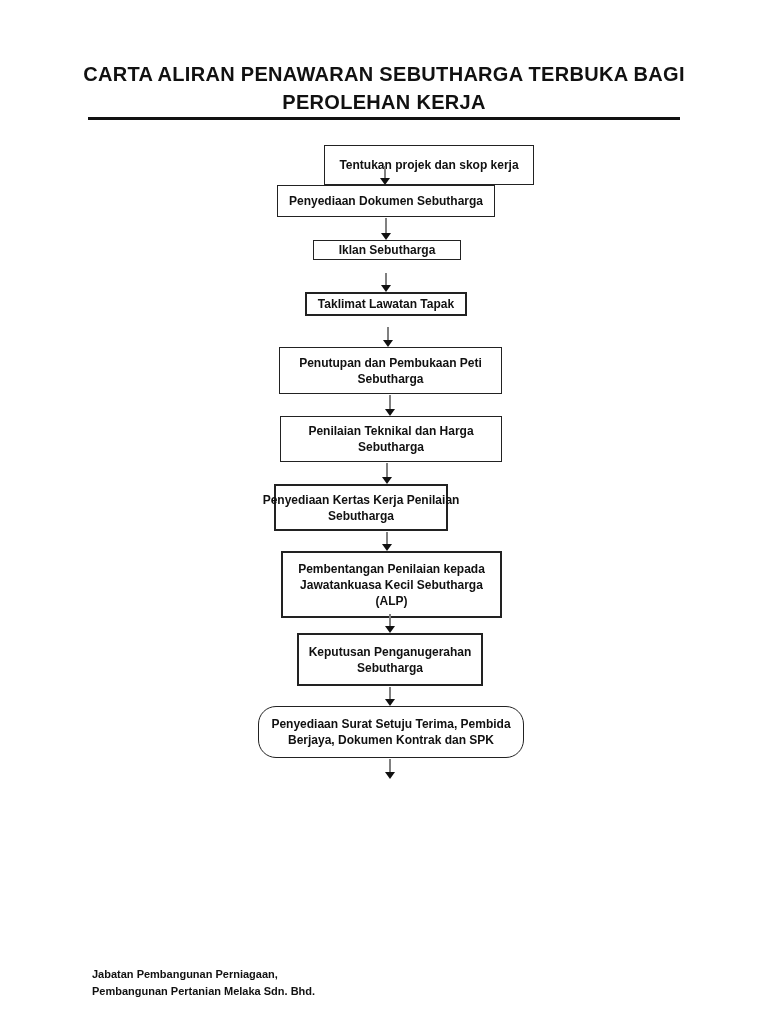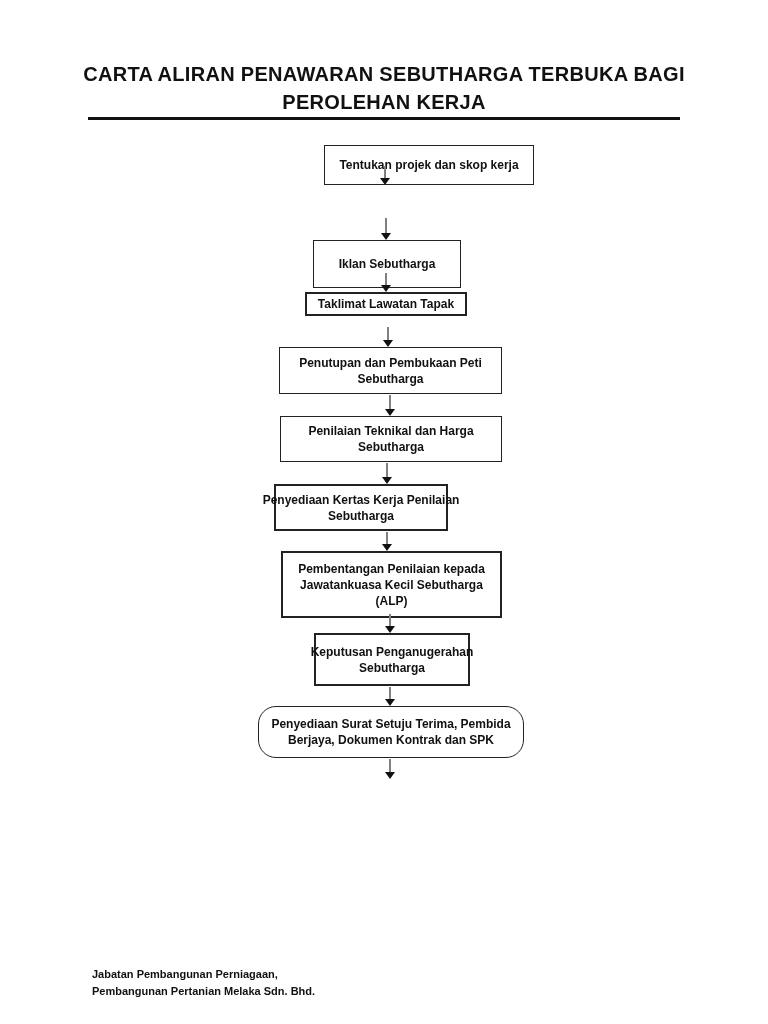--- a/index.html
+++ b/index.html
@@ -96,27 +96,30 @@
 
   <div class="box" style="left:279px; top:145px; width:210px; height:40px;margin-left:45px;">
     <span>Tentukan projek dan skop kerja</span>
   </div>
 
   <div class="arrow" style="left:379px; top:166px; height:19px;">
     <div class="shaft"></div>
     <div class="head"></div>
   </div>
 
+  <div class="box" style="left:277px; top:185px; width:218px; height:32px;">
+    <span>Penyediaan Dokumen Sebutharga</span>
+  </div>
 
   <div class="arrow" style="left:380px; top:218px; height:22px;">
     <div class="shaft"></div>
     <div class="head"></div>
   </div>
 
-  <div class="box" style="left:313px; top:240px; width:148px; height:48px;">
+  <div class="box" style="left:313px; top:240px; width:148px; height:20px;">
     <span>Iklan Sebutharga</span>
   </div>
 
   <div class="arrow" style="left:380px; top:273px; height:19px;">
     <div class="shaft"></div>
     <div class="head"></div>
   </div>
 
   <div class="box thick" style="left:305px; top:292px; width:162px; height:24px;">
     <span>Taklimat Lawatan Tapak</span>
@@ -161,21 +164,21 @@
     <span>Pembentangan Penilaian kepada
 Jawatankuasa Kecil Sebutharga
 (ALP)</span>
   </div>
 
   <div class="arrow" style="left:384px; top:614px; height:19px;">
     <div class="shaft"></div>
     <div class="head"></div>
   </div>
 
-  <div class="box thick" style="left:297px; top:633px; width:156px; height:53px;margin-left:17px;">
+  <div class="box thick" style="left:297px; top:633px; width:186px; height:53px;">
     <span>Keputusan Penganugerahan
 Sebutharga</span>
   </div>
 
   <div class="arrow" style="left:384px; top:687px; height:19px;">
     <div class="shaft"></div>
     <div class="head"></div>
   </div>
 
   <div class="box" style="left:258px; top:706px; width:266px; height:52px;border-radius:18px;">

